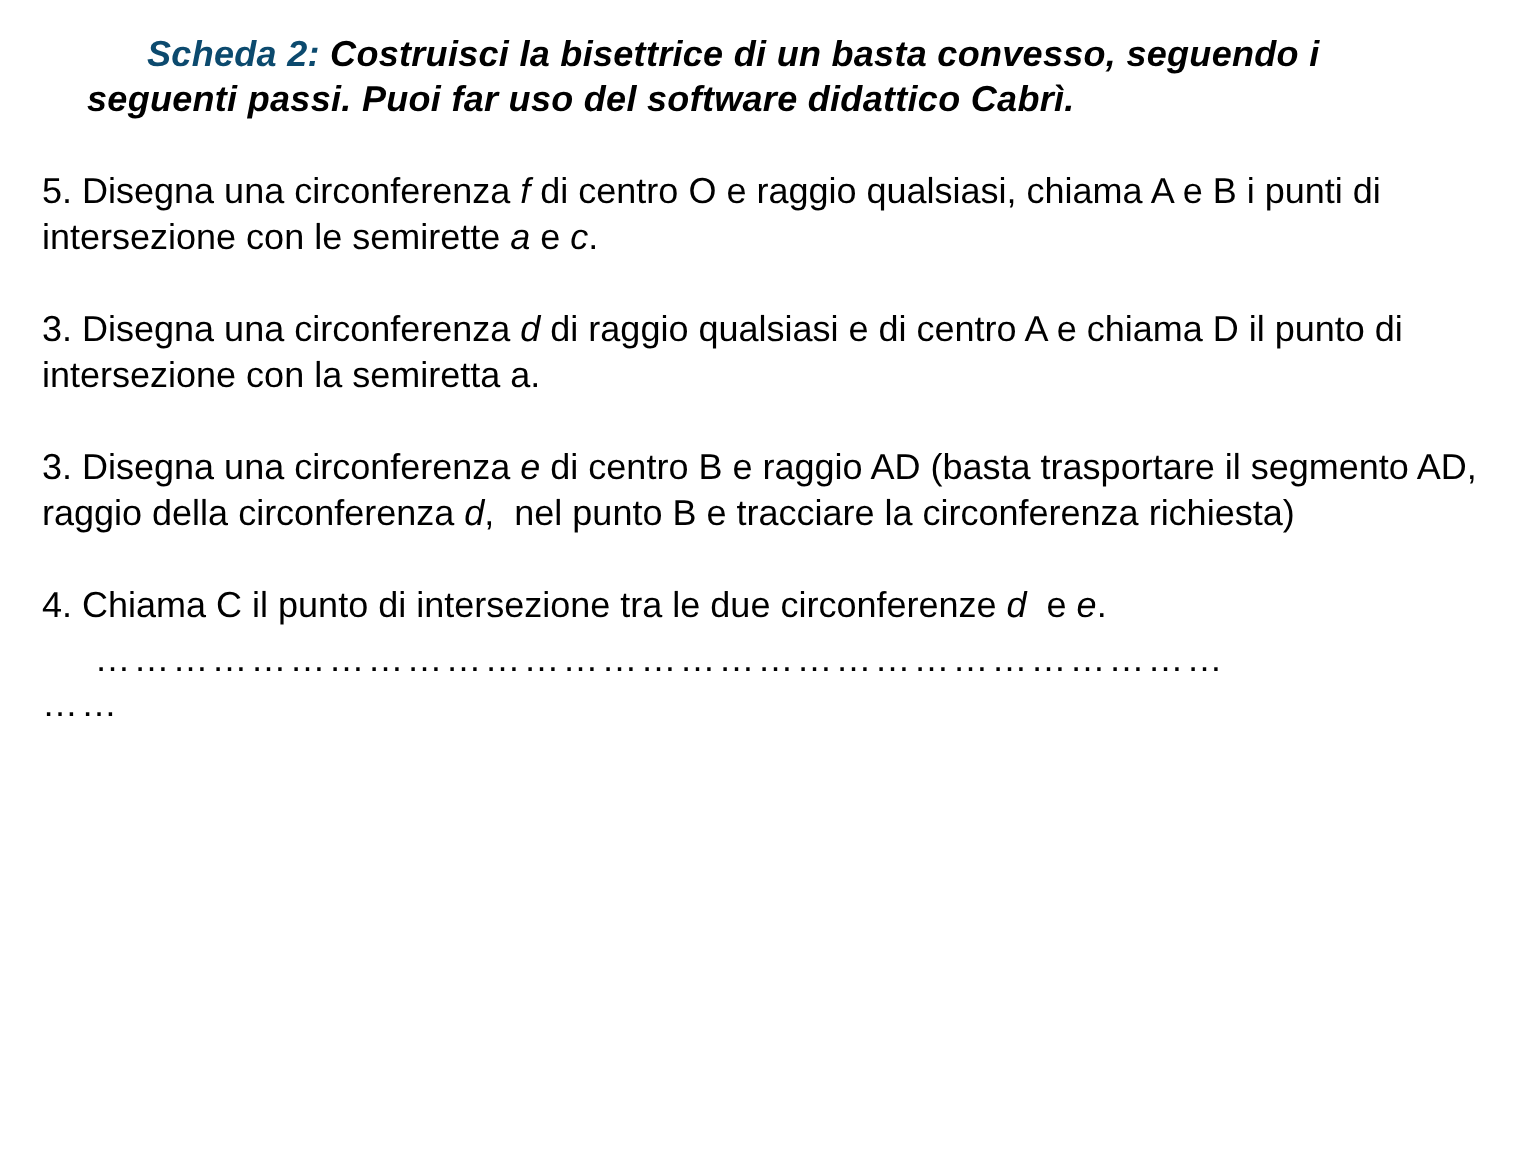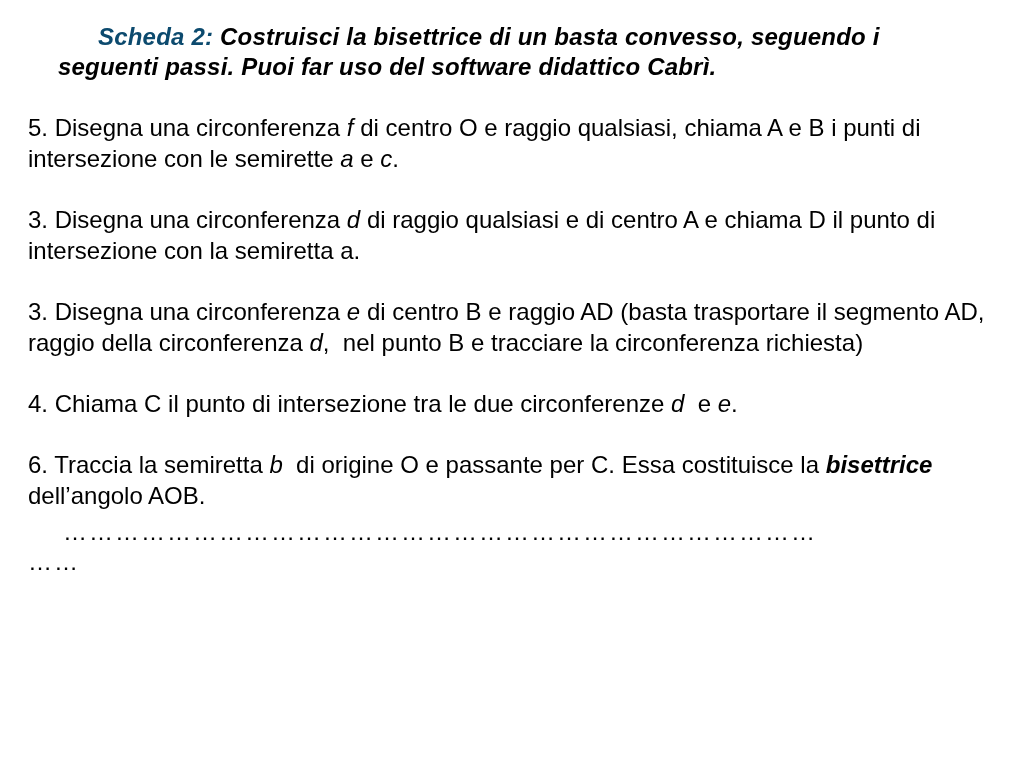--- a/index.html
+++ b/index.html
@@ -48,19 +48,18 @@
 
 
   <p class="step"><span>5. Disegna una circonferenza </span><span class="it">f</span><span> di centro O e raggio qualsiasi, chiama A e B i punti di intersezione con le semirette </span><span class="it">a</span><span> e </span><span class="it">c</span><span>.</span></p>
 
   <p class="step"><span>3. Disegna una circonferenza </span><span class="it">d</span><span> di raggio qualsiasi e di centro A e chiama D il punto di intersezione con la semiretta a.</span></p>
 
   <p class="step"><span>3. Disegna una circonferenza </span><span class="it">e</span><span> di centro B e raggio AD (basta trasportare il segmento AD, raggio della circonferenza </span><span class="it">d</span><span>,&nbsp; nel punto B e tracciare la circonferenza richiesta)</span></p>
 
   <p class="step"><span>4. Chiama C il punto di intersezione tra le due circonferenze </span><span class="it">d</span><span>&nbsp; e </span><span class="it">e</span><span>.</span></p>
 
-  <p class="step"><span>6. Traccia la semiretta </span><span class="it">b</span><span>&nbsp; di origine O e passante per C. Essa costituisce la </span><span class="bold-it">bisettrice</span><span> dell’angolo AOB.</span></p>
 
 
   <p class="dots-line dots-first">……………………………………………………………………………</p>
   <p class="dots-line dots-cont">……</p>
 
 </div>
 
 </body></html>

